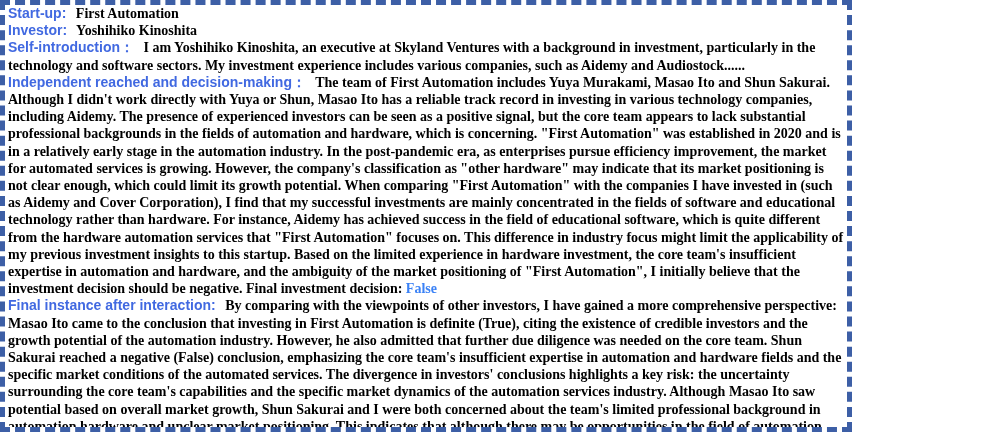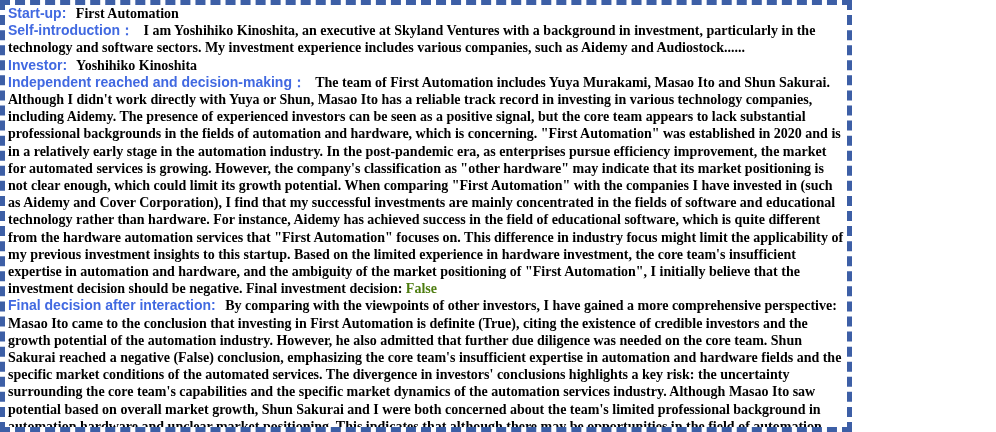--- a/index.html
+++ b/index.html
@@ -27,50 +27,50 @@
     margin: 0;
     padding: 0;
   }
   .lbl {
     font-family: "Liberation Sans", sans-serif;
     font-weight: bold;
     color: #4169e1;
     margin-right: 6px;
   }
   .decision {
-    color: #4d7c0f;
+    color: #3b82f6;
   }
 </style>
 </head>
 <body>
 
 <div class="frame">
   <div class="doc">
 
     <p>
       <span class="lbl">Start-up:</span>
       <span>First Automation</span>
     </p>
 
     <p>
-      <span class="lbl">Self-introduction：</span>
-      <span>I am Yoshihiko Kinoshita, an executive at Skyland Ventures with a background in investment, particularly in the technology and software sectors. My investment experience includes various companies, such as Aidemy and Audiostock......</span>
+      <span class="lbl">Investor:</span>
+      <span>Yoshihiko Kinoshita</span>
     </p>
 
     <p>
-      <span class="lbl">Investor:</span>
-      <span>Yoshihiko Kinoshita</span>
+      <span class="lbl">Self-introduction：</span>
+      <span>I am Yoshihiko Kinoshita, an executive at Skyland Ventures with a background in investment, particularly in the technology and software sectors. My investment experience includes various companies, such as Aidemy and Audiostock......</span>
     </p>
 
     <p>
       <span class="lbl">Independent reached and decision-making：</span>
       <span>The team of First Automation includes Yuya Murakami, Masao Ito and Shun Sakurai. Although I didn't work directly with Yuya or Shun, Masao Ito has a reliable track record in investing in various technology companies, including Aidemy. The presence of experienced investors can be seen as a positive signal, but the core team appears to lack substantial professional backgrounds in the fields of automation and hardware, which is concerning. "First Automation" was established in 2020 and is in a relatively early stage in the automation industry. In the post-pandemic era, as enterprises pursue efficiency improvement, the market for automated services is growing. However, the company's classification as "other hardware" may indicate that its market positioning is not clear enough, which could limit its growth potential. When comparing "First Automation" with the companies I have invested in (such as Aidemy and Cover Corporation), I find that my successful investments are mainly concentrated in the fields of software and educational technology rather than hardware. For instance, Aidemy has achieved success in the field of educational software, which is quite different from the hardware automation services that "First Automation" focuses on. This difference in industry focus might limit the applicability of my previous investment insights to this startup. Based on the limited experience in hardware investment, the core team's insufficient expertise in automation and hardware, and the ambiguity of the market positioning of "First Automation", I initially believe that the investment decision should be negative. Final investment decision:</span>
       <span class="decision">False</span>
     </p>
 
     <p>
-      <span class="lbl">Final decision after interaction:</span>
+      <span class="lbl">Final instance after interaction:</span>
       <span>By comparing with the viewpoints of other investors, I have gained a more comprehensive perspective: Masao Ito came to the conclusion that investing in First Automation is definite (True), citing the existence of credible investors and the growth potential of the automation industry. However, he also admitted that further due diligence was needed on the core team. Shun Sakurai reached a negative (False) conclusion, emphasizing the core team's insufficient expertise in automation and hardware fields and the specific market conditions of the automated services. The divergence in investors' conclusions highlights a key risk: the uncertainty surrounding the core team's capabilities and the specific market dynamics of the automation services industry. Although Masao Ito saw potential based on overall market growth, Shun Sakurai and I were both concerned about the team's limited professional background in automation hardware and unclear market positioning. This indicates that although there may be opportunities in the field of automation, the execution risk remains high due to the team's inadequate industry-specific experience. Taking everything into consideration, my decision is consistent with Shun Sakurai's assessment, emphasizing caution due to the team's insufficient automation hardware expertise and my limited experience in the hardware field. Therefore, regarding the investment in First Automation, I maintain the final conclusion of negative (False). Final investment decision:</span>
       <span class="decision">False</span>
     </p>
 
   </div>
 </div>
 
 </body></html>

